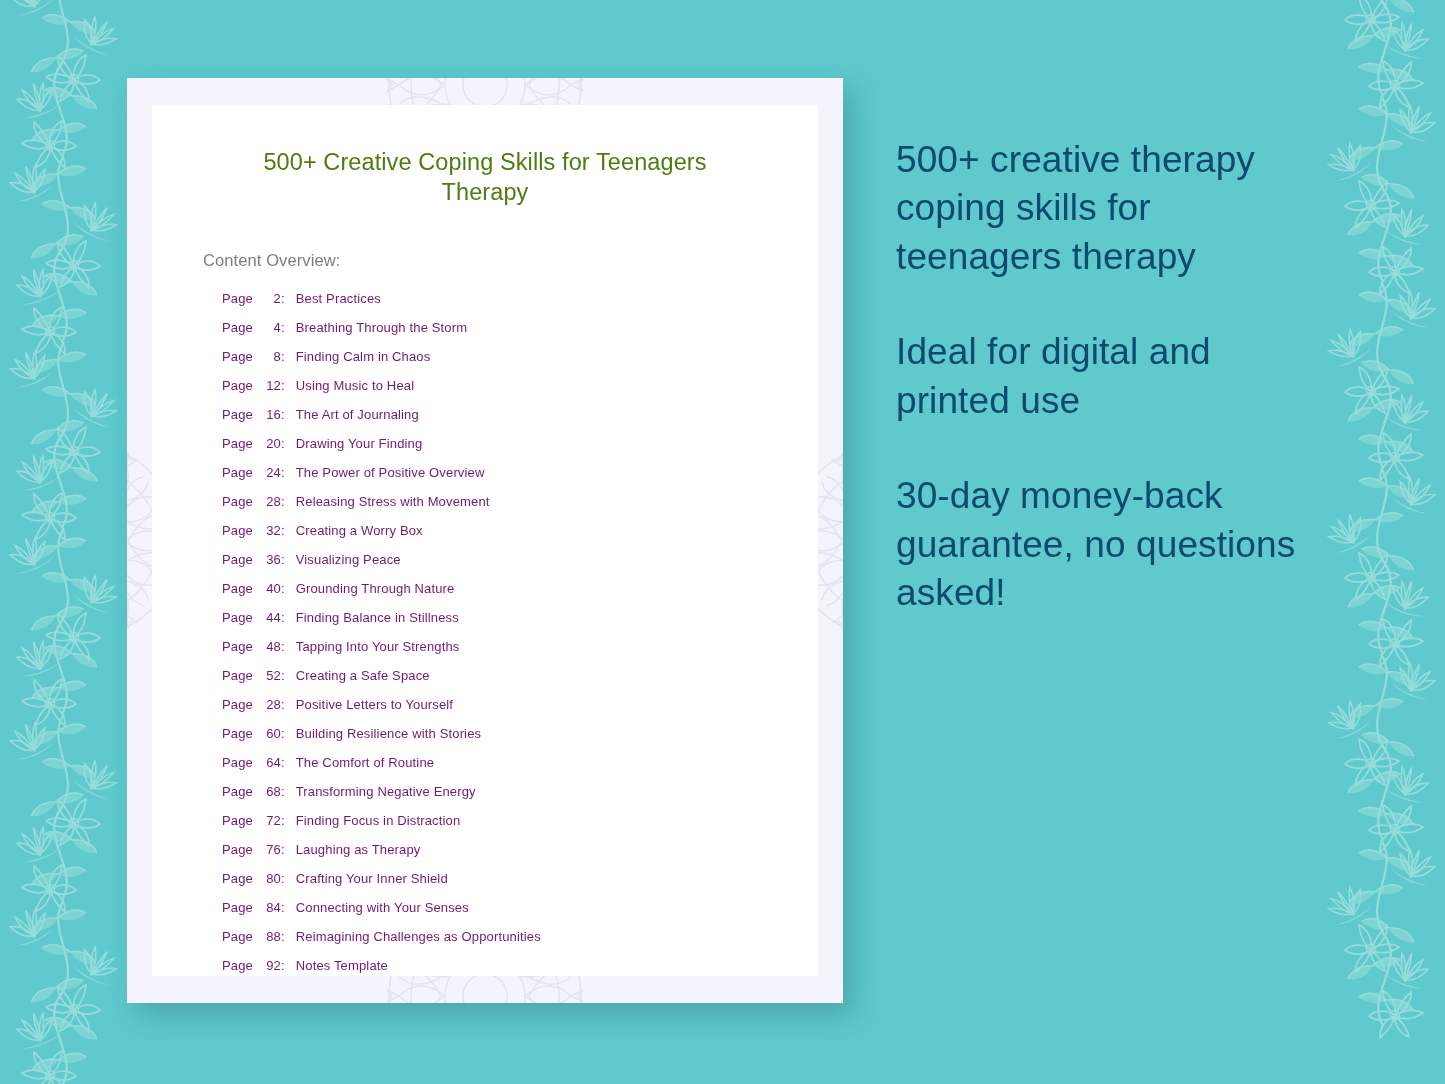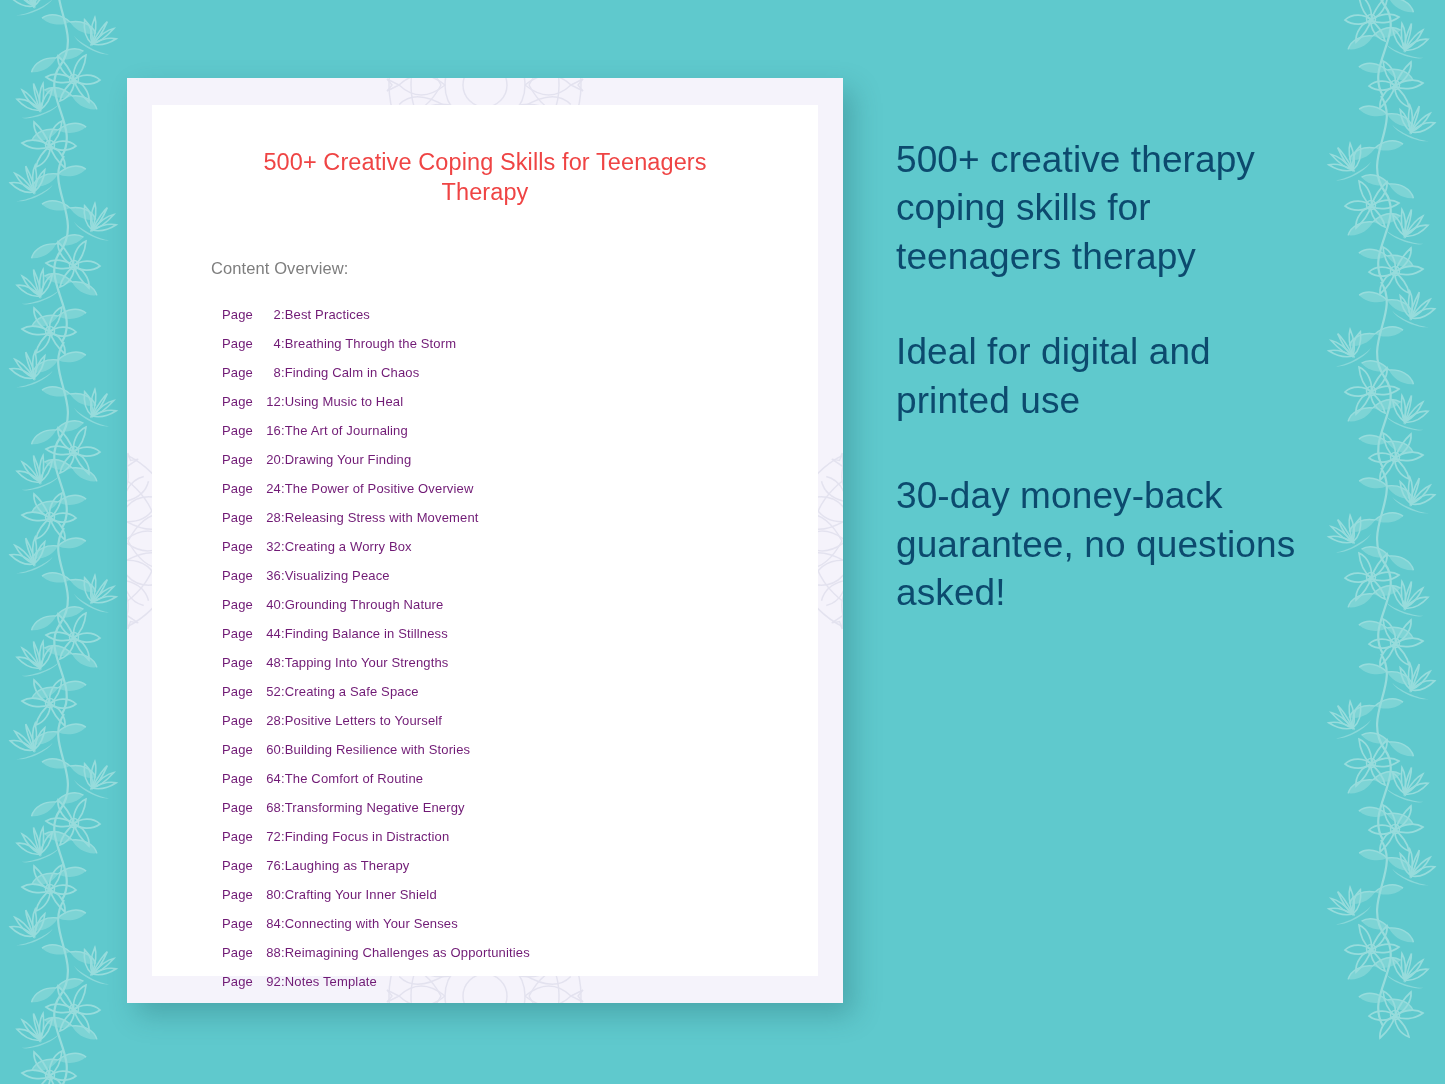--- a/index.html
+++ b/index.html
@@ -60,26 +60,26 @@
     background: #ffffff;
   }
 
   #doc-title {
     margin: 0;
     padding: 42px 70px 0 70px;
     font-size: 23.5px;
     font-weight: 400;
     line-height: 1.28;
     text-align: center;
-    color: #ef4444;
+    color: #4d7c0f;
     letter-spacing: 0.1px;
   }
 
   #overview-label {
-    margin: 12px;
+    margin: 4px;
     padding: 40px 0 0 47px;
     font-size: 16.5px;
     font-weight: 400;
     color: #7e7e7e;
     letter-spacing: 0.1px;
   }
 
   #toc-list {
     list-style: none;
     margin: 0;
@@ -97,21 +97,21 @@
   .toc-page-word { flex: 0 0 auto; }
   .toc-page-num {
     flex: 0 0 auto;
     width: 24px;
     text-align: right;
     margin-left: 4px;
   }
   .toc-colon { flex: 0 0 auto; }
   .toc-title {
     flex: 0 0 auto;
-    margin-left: 0;
+    margin-left: 11px;
   }
 
   
   #marketing-panel {
     position: absolute;
     left: 896px;
     top: 136px;
     width: 430px;
   }
   .marketing-block {

